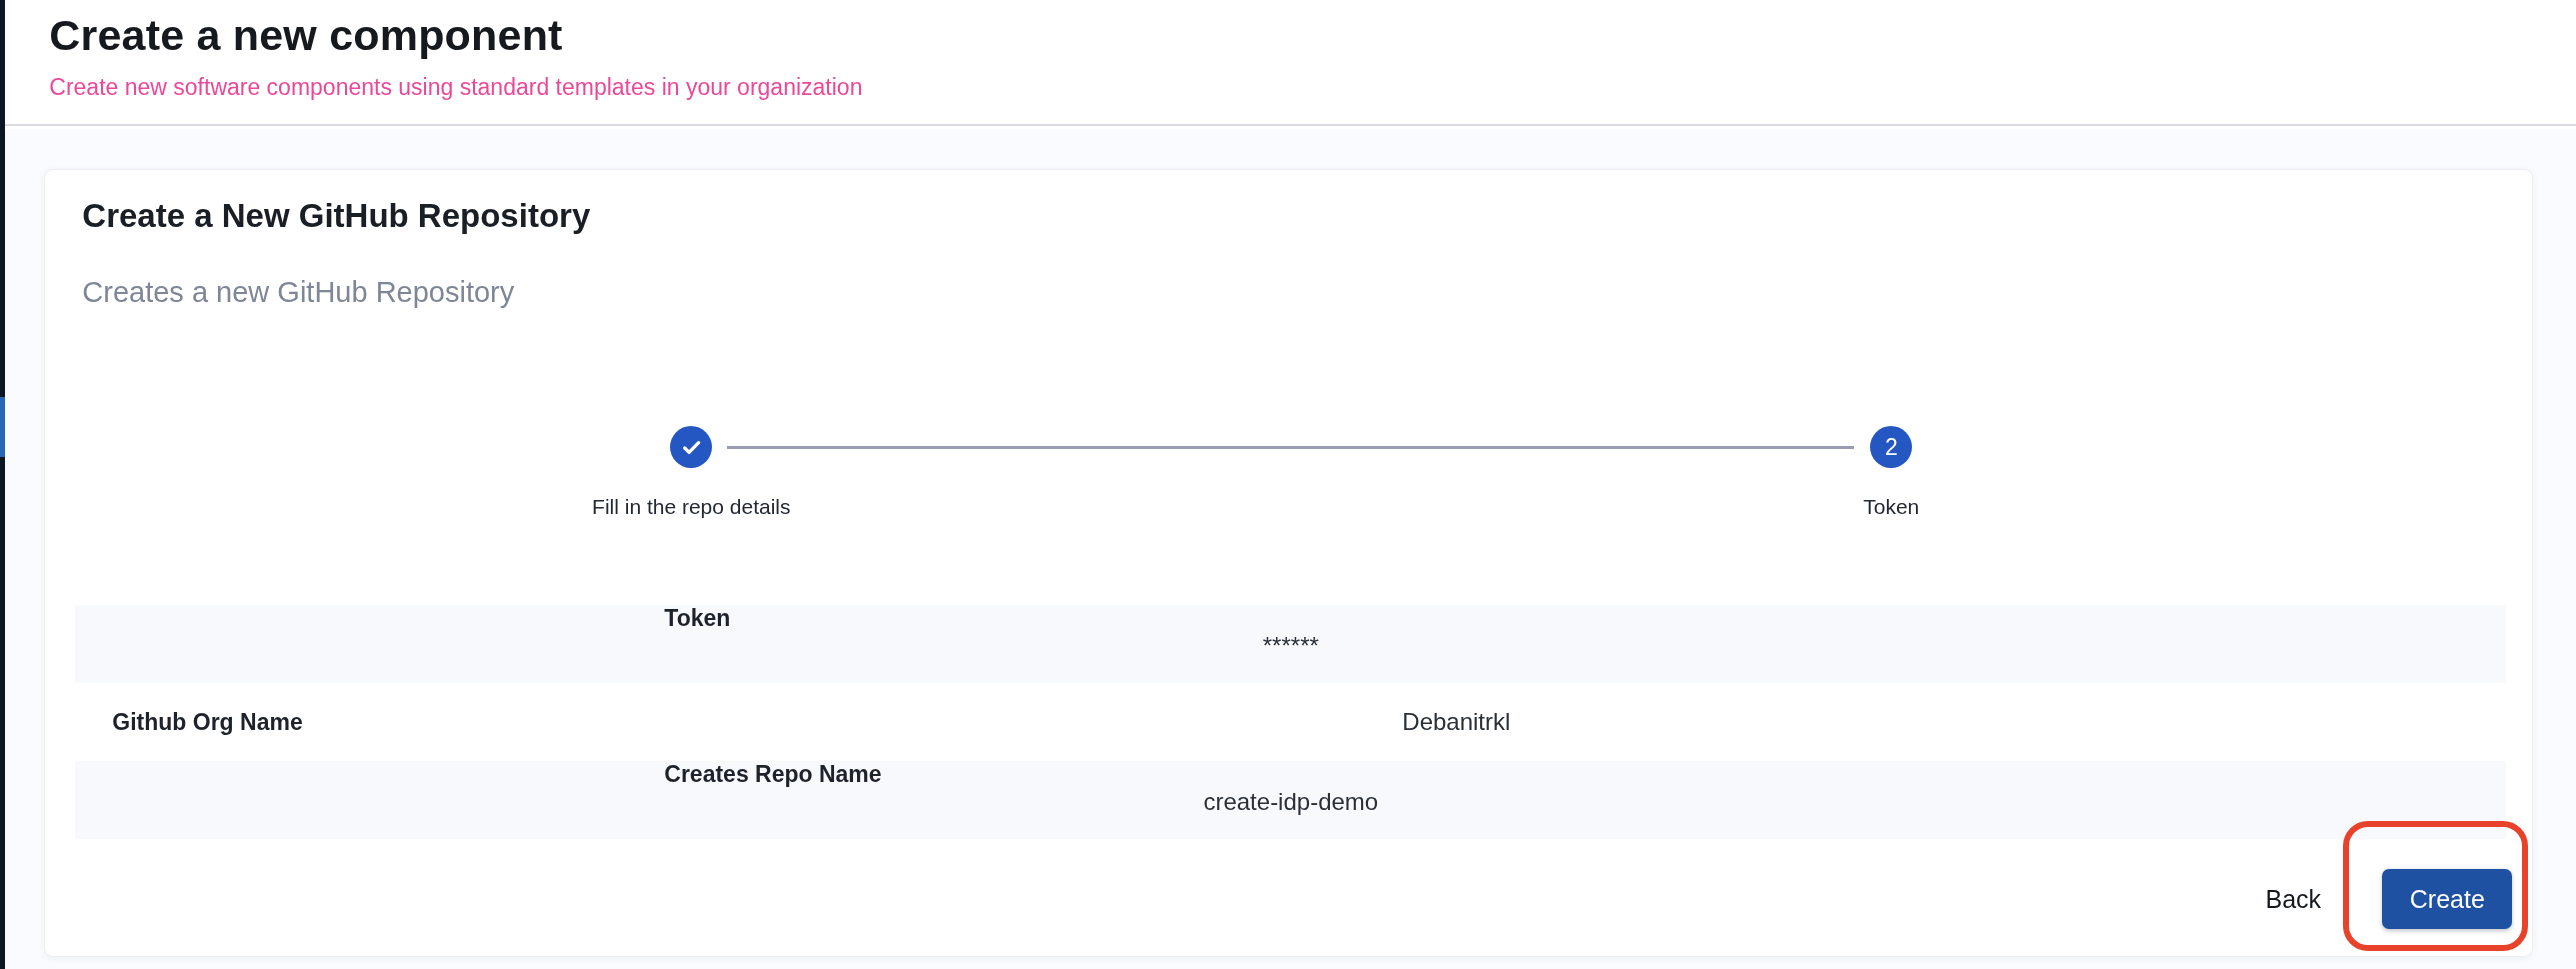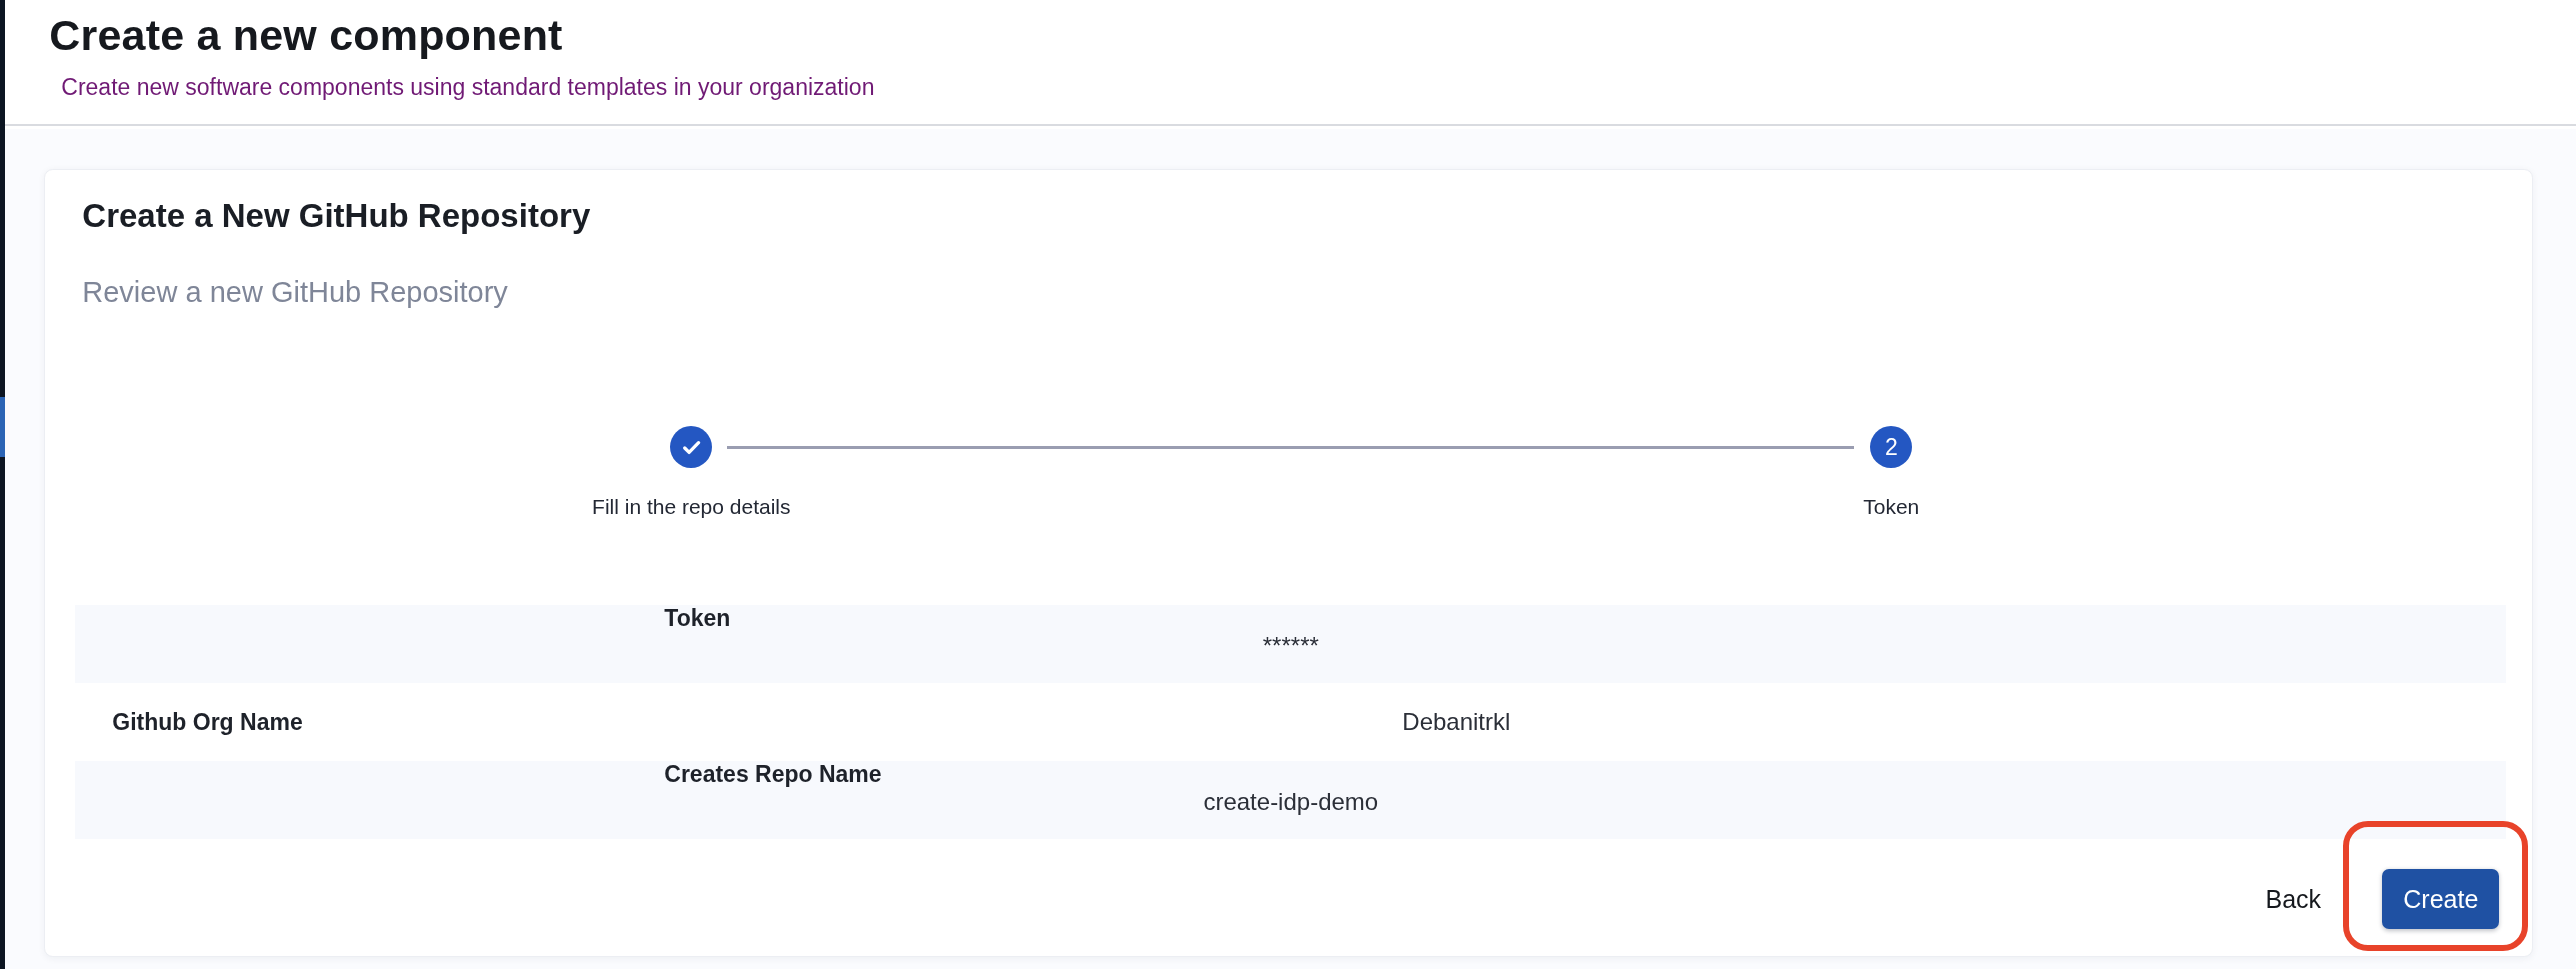--- a/index.html
+++ b/index.html
@@ -6,21 +6,21 @@
   .screen{
     position:relative;width:2576px;height:970px;overflow:hidden;
     font-family:"Liberation Sans",sans-serif;background:#ffffff;
   }
   
   .side-strip{position:absolute;left:0;top:0;width:5.3px;height:970px;background:#0c1522;}
   .side-strip .scroll-ind{position:absolute;left:0;top:397px;width:5.3px;height:60px;background:#2b64b5;}
   
   .header{position:absolute;left:5.3px;top:0;width:2571px;height:126px;background:#ffffff;border-bottom:2.7px solid #d9dbe0;box-sizing:border-box;}
   .page-title{position:absolute;left:44px;top:10.6px;font-size:43px;font-weight:700;color:#16191e;letter-spacing:0.2px;}
-  .page-subtitle{position:absolute;left:44px;top:74px;font-size:23px;font-weight:400;color:#701a75;margin-left:12px;}
+  .page-subtitle{position:absolute;left:44px;top:74px;font-size:23px;font-weight:400;color:#ec4899;}
   
   .content{position:absolute;left:5.3px;top:129px;width:2571px;height:841px;background:#fafbfe;}
   
   .card{
     position:absolute;left:39px;top:40px;width:2489px;height:788px;background:#ffffff;
     border:0.9px solid #eceef3;border-radius:8.8px;box-sizing:border-box;
     box-shadow:0 1.8px 7px rgba(20,30,55,.05);
   }
   .card-title{position:absolute;left:37px;top:26.5px;font-size:33px;font-weight:700;color:#1a1e25;}
   .card-subtitle{position:absolute;left:37px;top:106px;font-size:29px;font-weight:400;color:#7f8698;}
@@ -39,21 +39,21 @@
   .review-row.alt{background:#f7f9fd;flex-direction:column;}
   .review-label{padding-left:37px;width:1327px;box-sizing:border-box;font-size:23px;font-weight:700;color:#1e222a;}
   .review-value{font-size:24px;font-weight:400;color:#2b2f38;}
   
   .back-button{
     position:absolute;left:2173px;top:707px;width:150px;height:42px;line-height:42px;text-align:center;
     font-size:25px;color:#15181d;background:transparent;border:none;cursor:pointer;border-radius:5.3px;
     font-family:"Liberation Sans",sans-serif;
   }
   .create-button{
-    position:absolute;left:2337px;top:699px;width:117px;height:60px;background:#1f51a3;color:#ffffff;
+    position:absolute;left:2337px;top:699px;width:130px;height:60px;background:#1f51a3;color:#ffffff;
     border:none;border-radius:7px;font-size:25px;font-family:"Liberation Sans",sans-serif;cursor:pointer;
     box-shadow:0 1.8px 4.4px rgba(10,20,40,.25);
   }
   .highlight-ring{
     position:absolute;left:2298px;top:651px;width:185px;height:130px;box-sizing:border-box;
     border:6.2px solid #e8432a;border-radius:25px;pointer-events:none;
   }
 </style>
 </head>
 <body>
@@ -66,21 +66,21 @@
 
   <div class="header">
     <div class="page-title">Create a new component</div>
     <div class="page-subtitle">Create new software components using standard templates in your organization</div>
   </div>
 
   <div class="content">
     <div class="card">
 
       <div class="card-title">Create a New GitHub Repository</div>
-      <div class="card-subtitle">Review a new GitHub Repository</div>
+      <div class="card-subtitle">Creates a new GitHub Repository</div>
 
       <div class="step-circle c1">
         <span style="display:flex;">
           <svg width="25" height="25" viewBox="0 0 24 24" fill="none">
             <path d="M5.5 12.5l4.2 4.2L18.8 7.4" stroke="#ffffff" stroke-width="3.2" stroke-linecap="round" stroke-linejoin="round"></path>
           </svg>
         </span>
       </div>
       <div class="step-connector"></div>
       <div class="step-circle c2">

